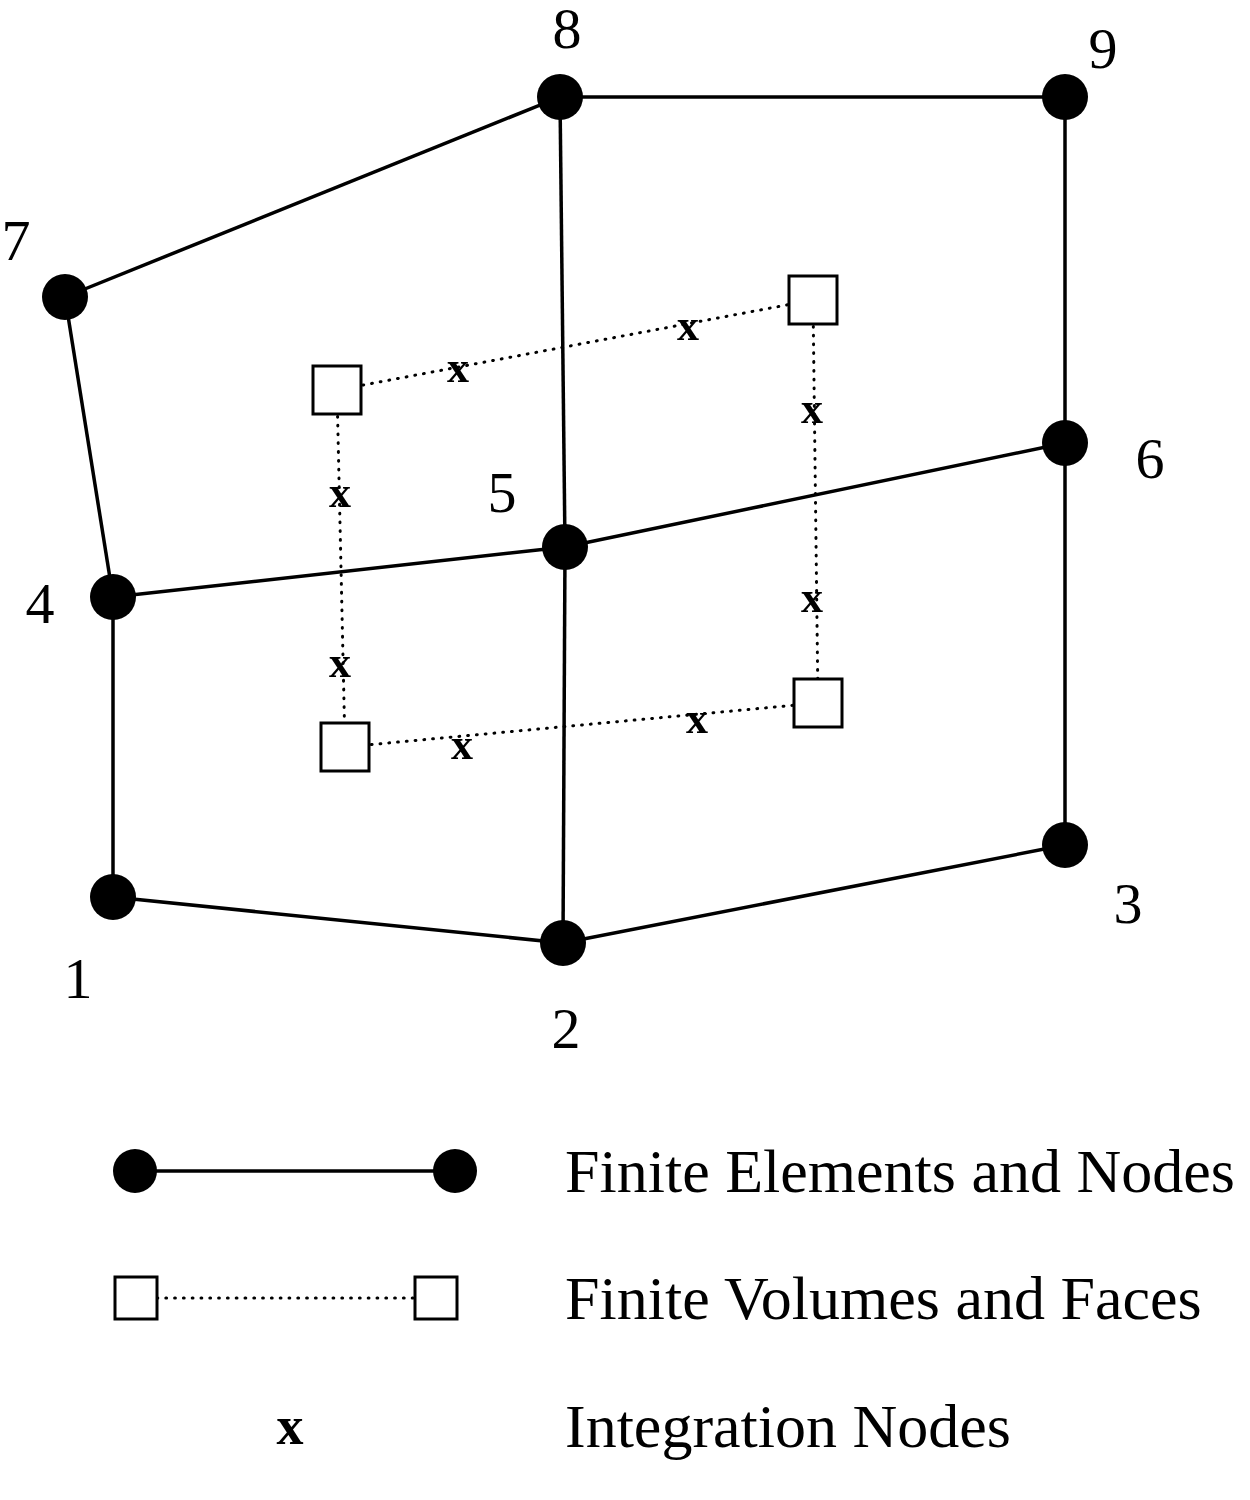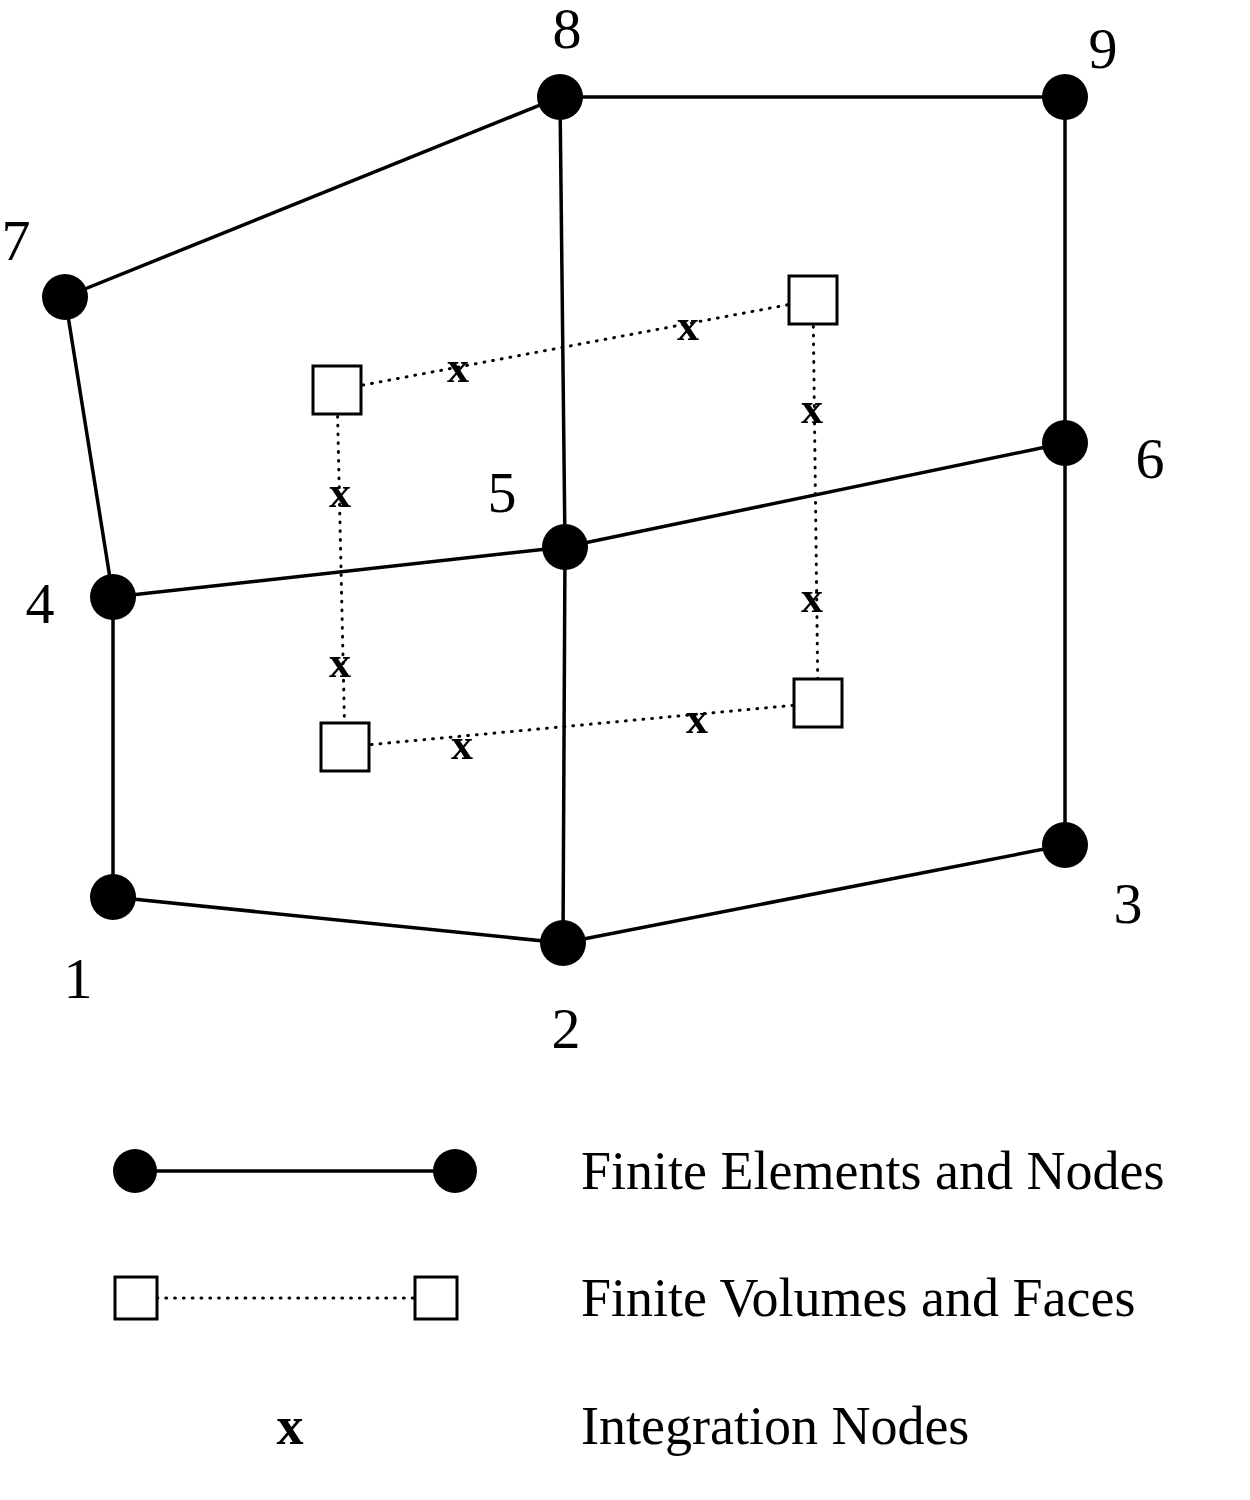--- a/index.html
+++ b/index.html
@@ -85,23 +85,22 @@
     font-size: 54px;
     font-weight: bold;
     line-height: 62px;
   }
   .legend-label {
     position: absolute;
     left: 565px;
     top: 0;
     height: 62px;
     line-height: 62px;
-    font-size: 54px;
+    font-size: 62px;
     white-space: nowrap;
-    margin-left: 16px;
   }
   #legend-row-elements   { top: 1140px; }
   #legend-row-volumes    { top: 1267px; padding-left: 44px; }
   #legend-row-integration{ top: 1395px; }
 </style>
 </head>
 <body>
 
 <div id="page">
 

